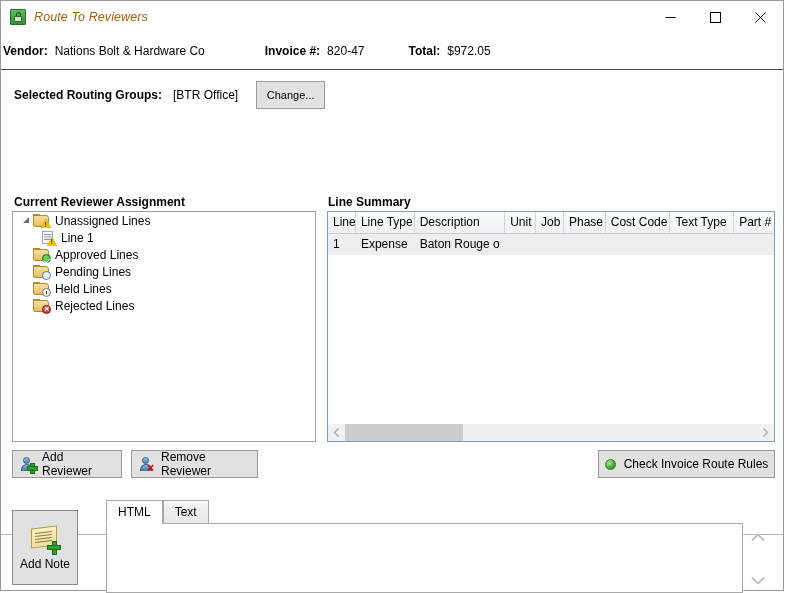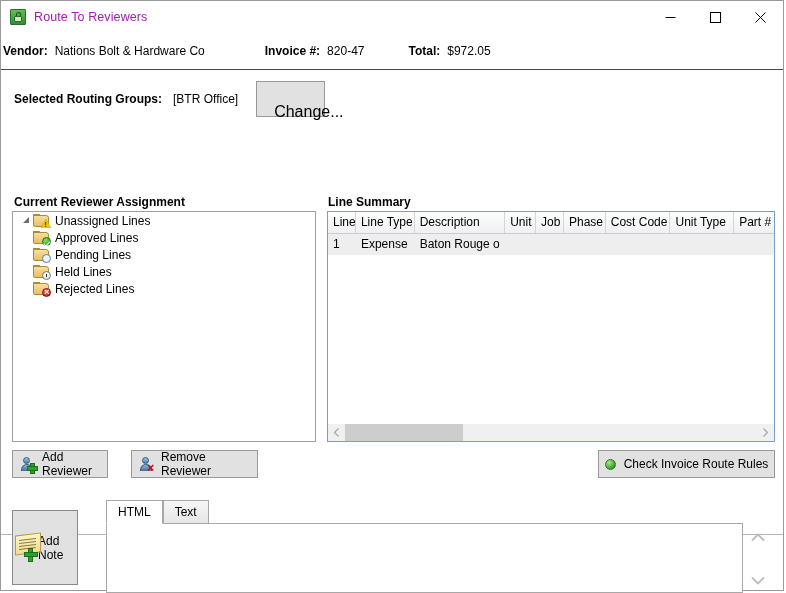--- a/index.html
+++ b/index.html
@@ -55,22 +55,23 @@
   .app-icon .lock-shackle {
     position: absolute;
     left: 5.5px; top: 3px; width: 5px; height: 5px;
     border: 1px solid #1f5a1f;
     border-bottom: none;
     border-radius: 3px 3px 0 0;
     box-sizing: border-box;
   }
   .title-text {
     font-size: 12.5px;
-    color: #a21caf;
+    color: #a16207;
     letter-spacing: 0.1px;
+    font-style: italic;
   }
   .win-buttons {
     position: absolute;
     right: 0; top: 0;
     display: flex;
     height: 32px;
   }
   .win-btn {
     width: 45px; height: 32px;
     display: flex; align-items: center; justify-content: center;
@@ -101,27 +102,27 @@
   .routing-row {
     position: absolute;
     left: 13px; top: 11px;
     display: flex;
     align-items: center;
   }
   .routing-label { font-weight: bold; font-size: 12px; }
   .routing-value { font-size: 12px; margin-left: 11px; }
   .btn {
     font-family: "Liberation Sans", sans-serif;
-    font-size: 16px;
+    font-size: 11px;
     background: #e1e1e1;
     border: 1px solid #adadad;
     color: #000;
     box-sizing: border-box;
     cursor: default;
-    padding: 17px;
+    padding: 0;
   }
   .btn-change {
     margin-left: 18px;
     width: 69px; height: 28px;
     line-height: 26px;
     text-align: center;
     border: 1px solid #999;
     background: #e1e1e1;
   }
   .section-label {
@@ -340,21 +341,21 @@
     position: absolute;
     height: 28px;
     display: flex;
     align-items: center;
     background: #e1e1e1;
     border: 1px solid #999;
     box-sizing: border-box;
     font-size: 12px;
     padding: 0 10px 0 7px;
   }
-  #btn-add-reviewer { left: 11px; top: 380px; width: 96px; }
+  #btn-add-reviewer { left: 11px; top: 380px; width: 110px; }
   #btn-remove-reviewer { left: 130px; top: 380px; width: 127px; }
   #btn-check-rules {
     left: 597px; top: 380px; width: 177px;
     justify-content: center; padding: 0;
   }
   .user-icon {
     position: relative;
     width: 16px; height: 16px;
     flex: 0 0 16px;
     margin-right: 6px;
@@ -411,21 +412,21 @@
 
   
   #btn-add-note {
     position: absolute;
     left: 11px; top: 440px;
     width: 66px; height: 75px;
     background: #e1e1e1;
     border: 1px solid #8a8a8a;
     box-sizing: border-box;
     display: flex;
-    flex-direction: row;
+    flex-direction: column;
     align-items: center;
     justify-content: center;
   }
   .note-icon {
     position: relative;
     width: 32px; height: 30px;
     margin-bottom: 2px;
   }
   .note-paper {
     position: absolute;
@@ -600,20 +601,28 @@
             </svg>
         </span>
         <span class="ficon">
           <span class="folder-tab"></span>
             <span class="folder-back"></span>
             <span class="badge badge-warn"></span>
         </span>
         <span class="tree-label">Unassigned Lines</span>
       </div>
 
+      <div class="tree-node tree-child">
+        <span class="dicon">
+          <span class="doc-page"></span>
+            <span class="doc-lines"></span>
+            <span class="badge badge-warn"></span>
+        </span>
+        <span class="tree-label">Line 1</span>
+      </div>
 
       <div class="tree-node tree-root">
         <span class="spacer14"></span>
         <span class="ficon">
           <span class="folder-tab"></span>
             <span class="folder-back"></span>
             <span class="badge badge-ok"></span>
         </span>
         <span class="tree-label">Approved Lines</span>
       </div>
@@ -651,21 +660,21 @@
 
     <div class="grid-panel">
       <div class="grid-header">
         <div class="gh-cell" style="width:28px">Line</div>
         <div class="gh-cell" style="width:59px">Line Type</div>
         <div class="gh-cell" style="width:91px">Description</div>
         <div class="gh-cell" style="width:31px">Unit</div>
         <div class="gh-cell" style="width:28px">Job</div>
         <div class="gh-cell" style="width:42px">Phase</div>
         <div class="gh-cell" style="width:65px">Cost Code</div>
-        <div class="gh-cell" style="width:64px">Unit Type</div>
+        <div class="gh-cell" style="width:64px">Text Type</div>
         <div class="gh-cell" style="width:40px;border-right:none">Part #</div>
       </div>
       <div class="grid-row">
         <div class="gr-cell" style="width:28px">1</div>
         <div class="gr-cell" style="width:59px">Expense</div>
         <div class="gr-cell" style="width:91px">Baton Rouge o</div>
         <div class="gr-cell" style="width:31px"></div>
         <div class="gr-cell" style="width:28px"></div>
         <div class="gr-cell" style="width:42px"></div>
         <div class="gr-cell" style="width:65px"></div>

